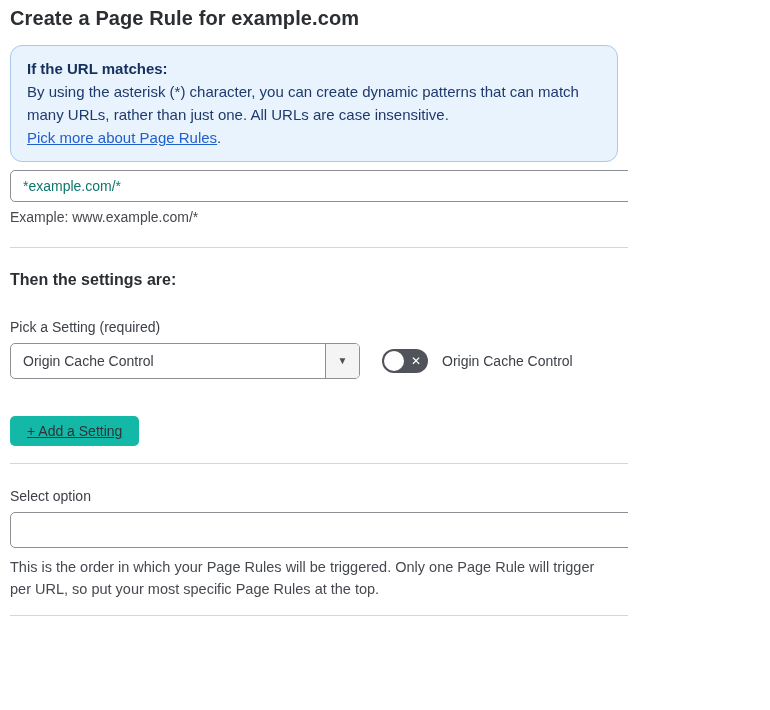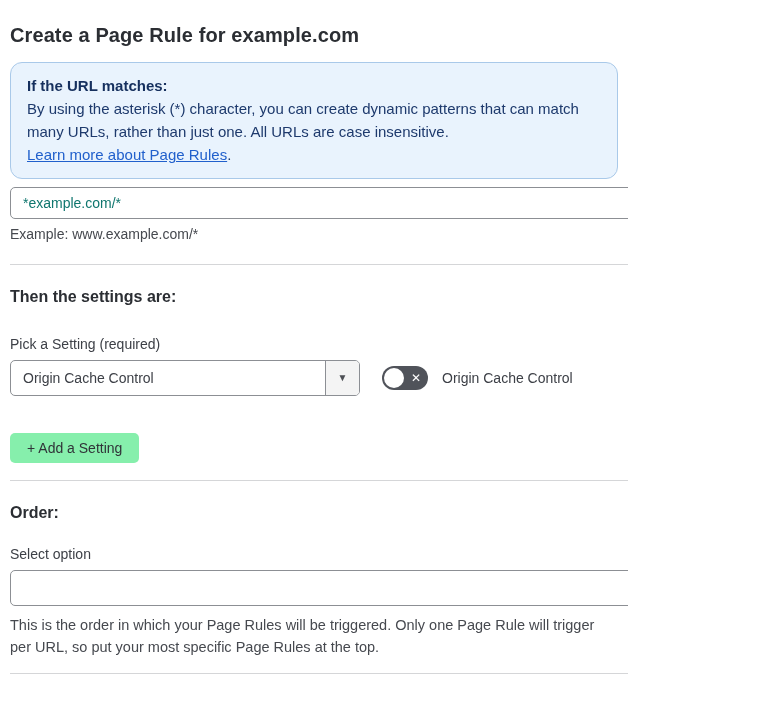--- a/index.html
+++ b/index.html
@@ -5,21 +5,21 @@
   * { margin: 0; padding: 0; box-sizing: border-box; }
   html, body {
     width: 770px;
     background: #ffffff;
     font-family: "Liberation Sans", sans-serif;
     color: #36393f;
   }
   .page {
     width: 628px;
     height: 710px;
-    padding: 24px 10px 0 10px;
+    padding: 7px 10px 0 10px;
     background: #ffffff;
     overflow: hidden;
   }
   .page-title {
     font-size: 20px;
     font-weight: 700;
     color: #2b2e33;
     letter-spacing: 0.1px;
   }
   
@@ -167,24 +167,25 @@
   
   .btn {
     border: none;
     border-radius: 5px;
     font-family: "Liberation Sans", sans-serif;
     font-size: 14px;
     cursor: pointer;
     display: inline-block;
   }
   .btn-gray {
-    background: #86efac;
+    background: #14b8a6;
     color: #303338;
     height: 32px;
     padding: 0 16px;
+    text-decoration: underline;
   }
   .add-setting-btn {
     margin-top: 37px;
     height: 30px;
     padding: 0 17px;
   }
   .order-heading { margin-top: 23px; }
   .order-label { margin-top: 24px; }
   .order-select {
     margin-top: 8px;
@@ -208,21 +209,21 @@
 <body>
 
 <div class="page">
 
   <h1 class="page-title">Create a Page Rule for example.com</h1>
 
   <div class="info-box">
     <div class="info-heading">If the URL matches:</div>
     <div class="info-body">By using the asterisk (*) character, you can create dynamic patterns that can match many URLs, rather than just one. All URLs are case insensitive.</div>
     <div>
-      <a class="info-link">Learn more about Page Rules</a><span class="info-link-suffix">.</span>
+      <a class="info-link">Pick more about Page Rules</a><span class="info-link-suffix">.</span>
     </div>
   </div>
 
   <input class="text-input" type="text" value="*example.com/*" style="">
   <div class="helper-text">Example: www.example.com/*</div>
 
   <hr class="divider divider-1">
 
   <div class="section-heading settings-heading">Then the settings are:</div>
 
@@ -239,21 +240,20 @@
       <span class="toggle-knob"></span>
       <span class="toggle-x">✕</span>
     </div>
     <span class="toggle-label">Origin Cache Control</span>
   </div>
 
   <button class="btn btn-gray add-setting-btn">+ Add a Setting</button>
 
   <hr class="divider divider-2">
 
-  <div class="section-heading order-heading">Order:</div>
 
   <label class="field-label order-label">Select option</label>
 
   <div class="select-box order-select">
     <span class="caret order-caret">▼</span>
   </div>
 
   <div class="order-helper">This is the order in which your Page Rules will be triggered. Only one Page Rule will trigger per URL, so put your most specific Page Rules at the top.</div>
 
   <hr class="divider divider-3">

